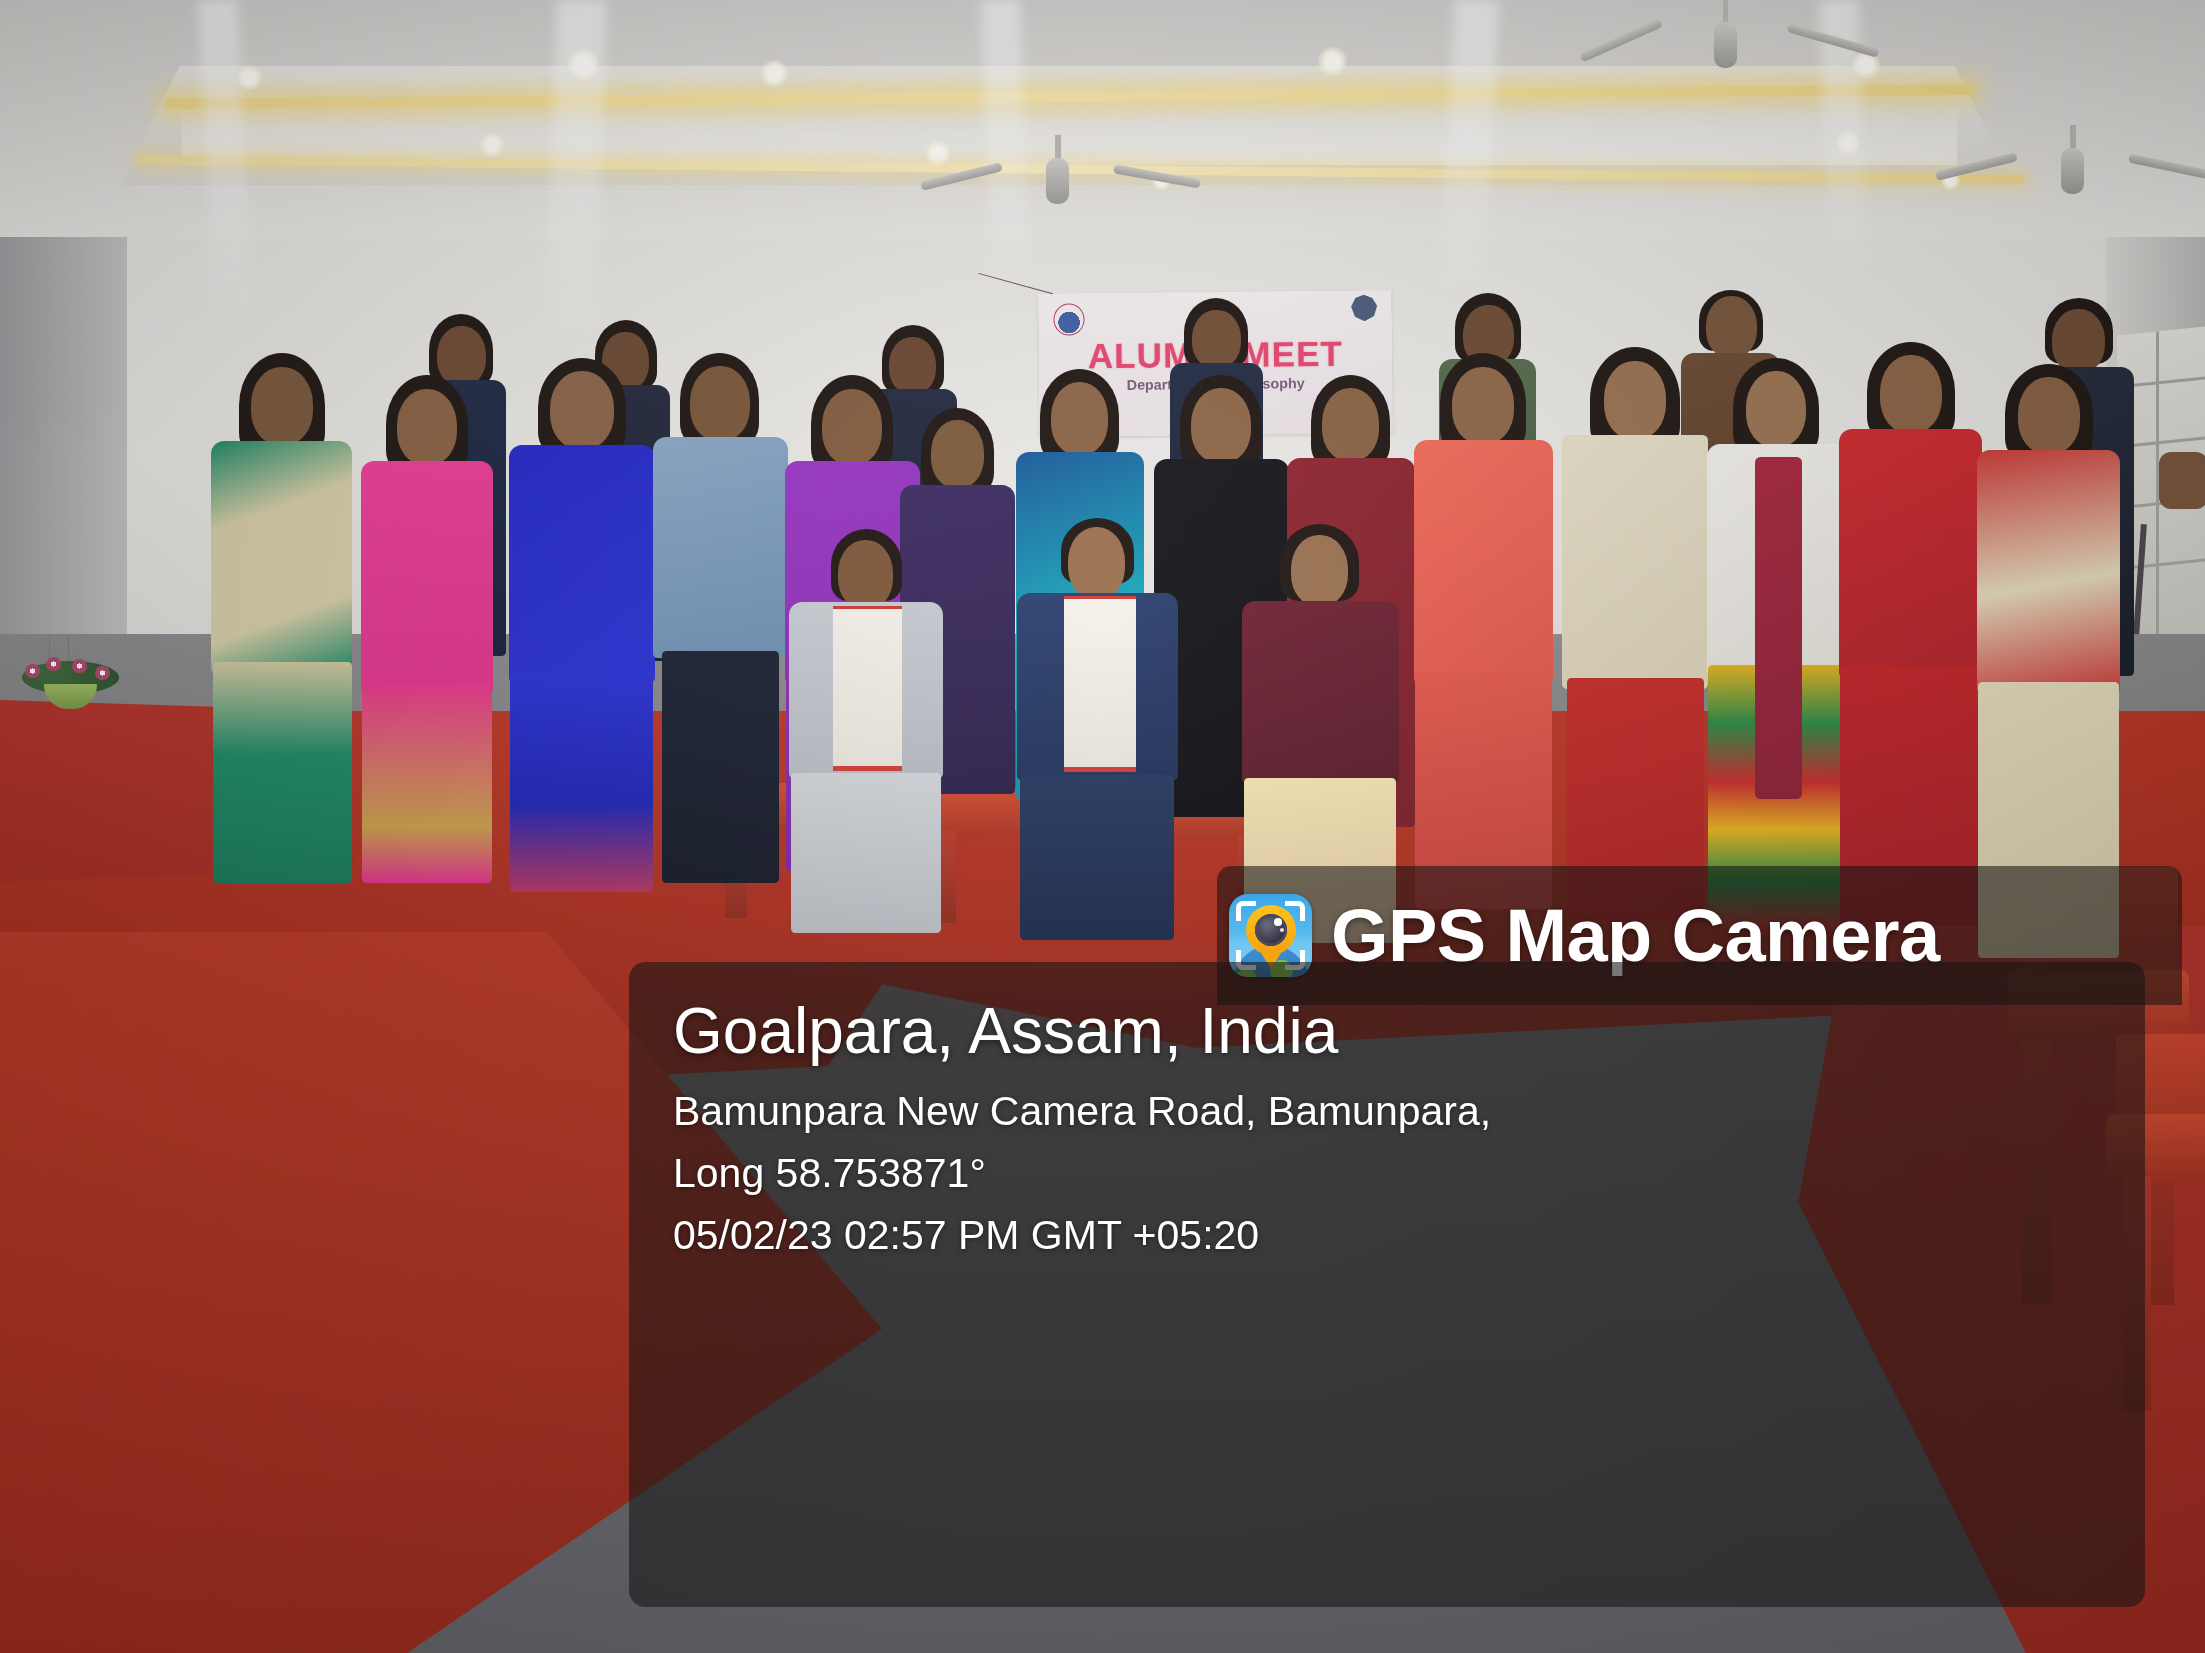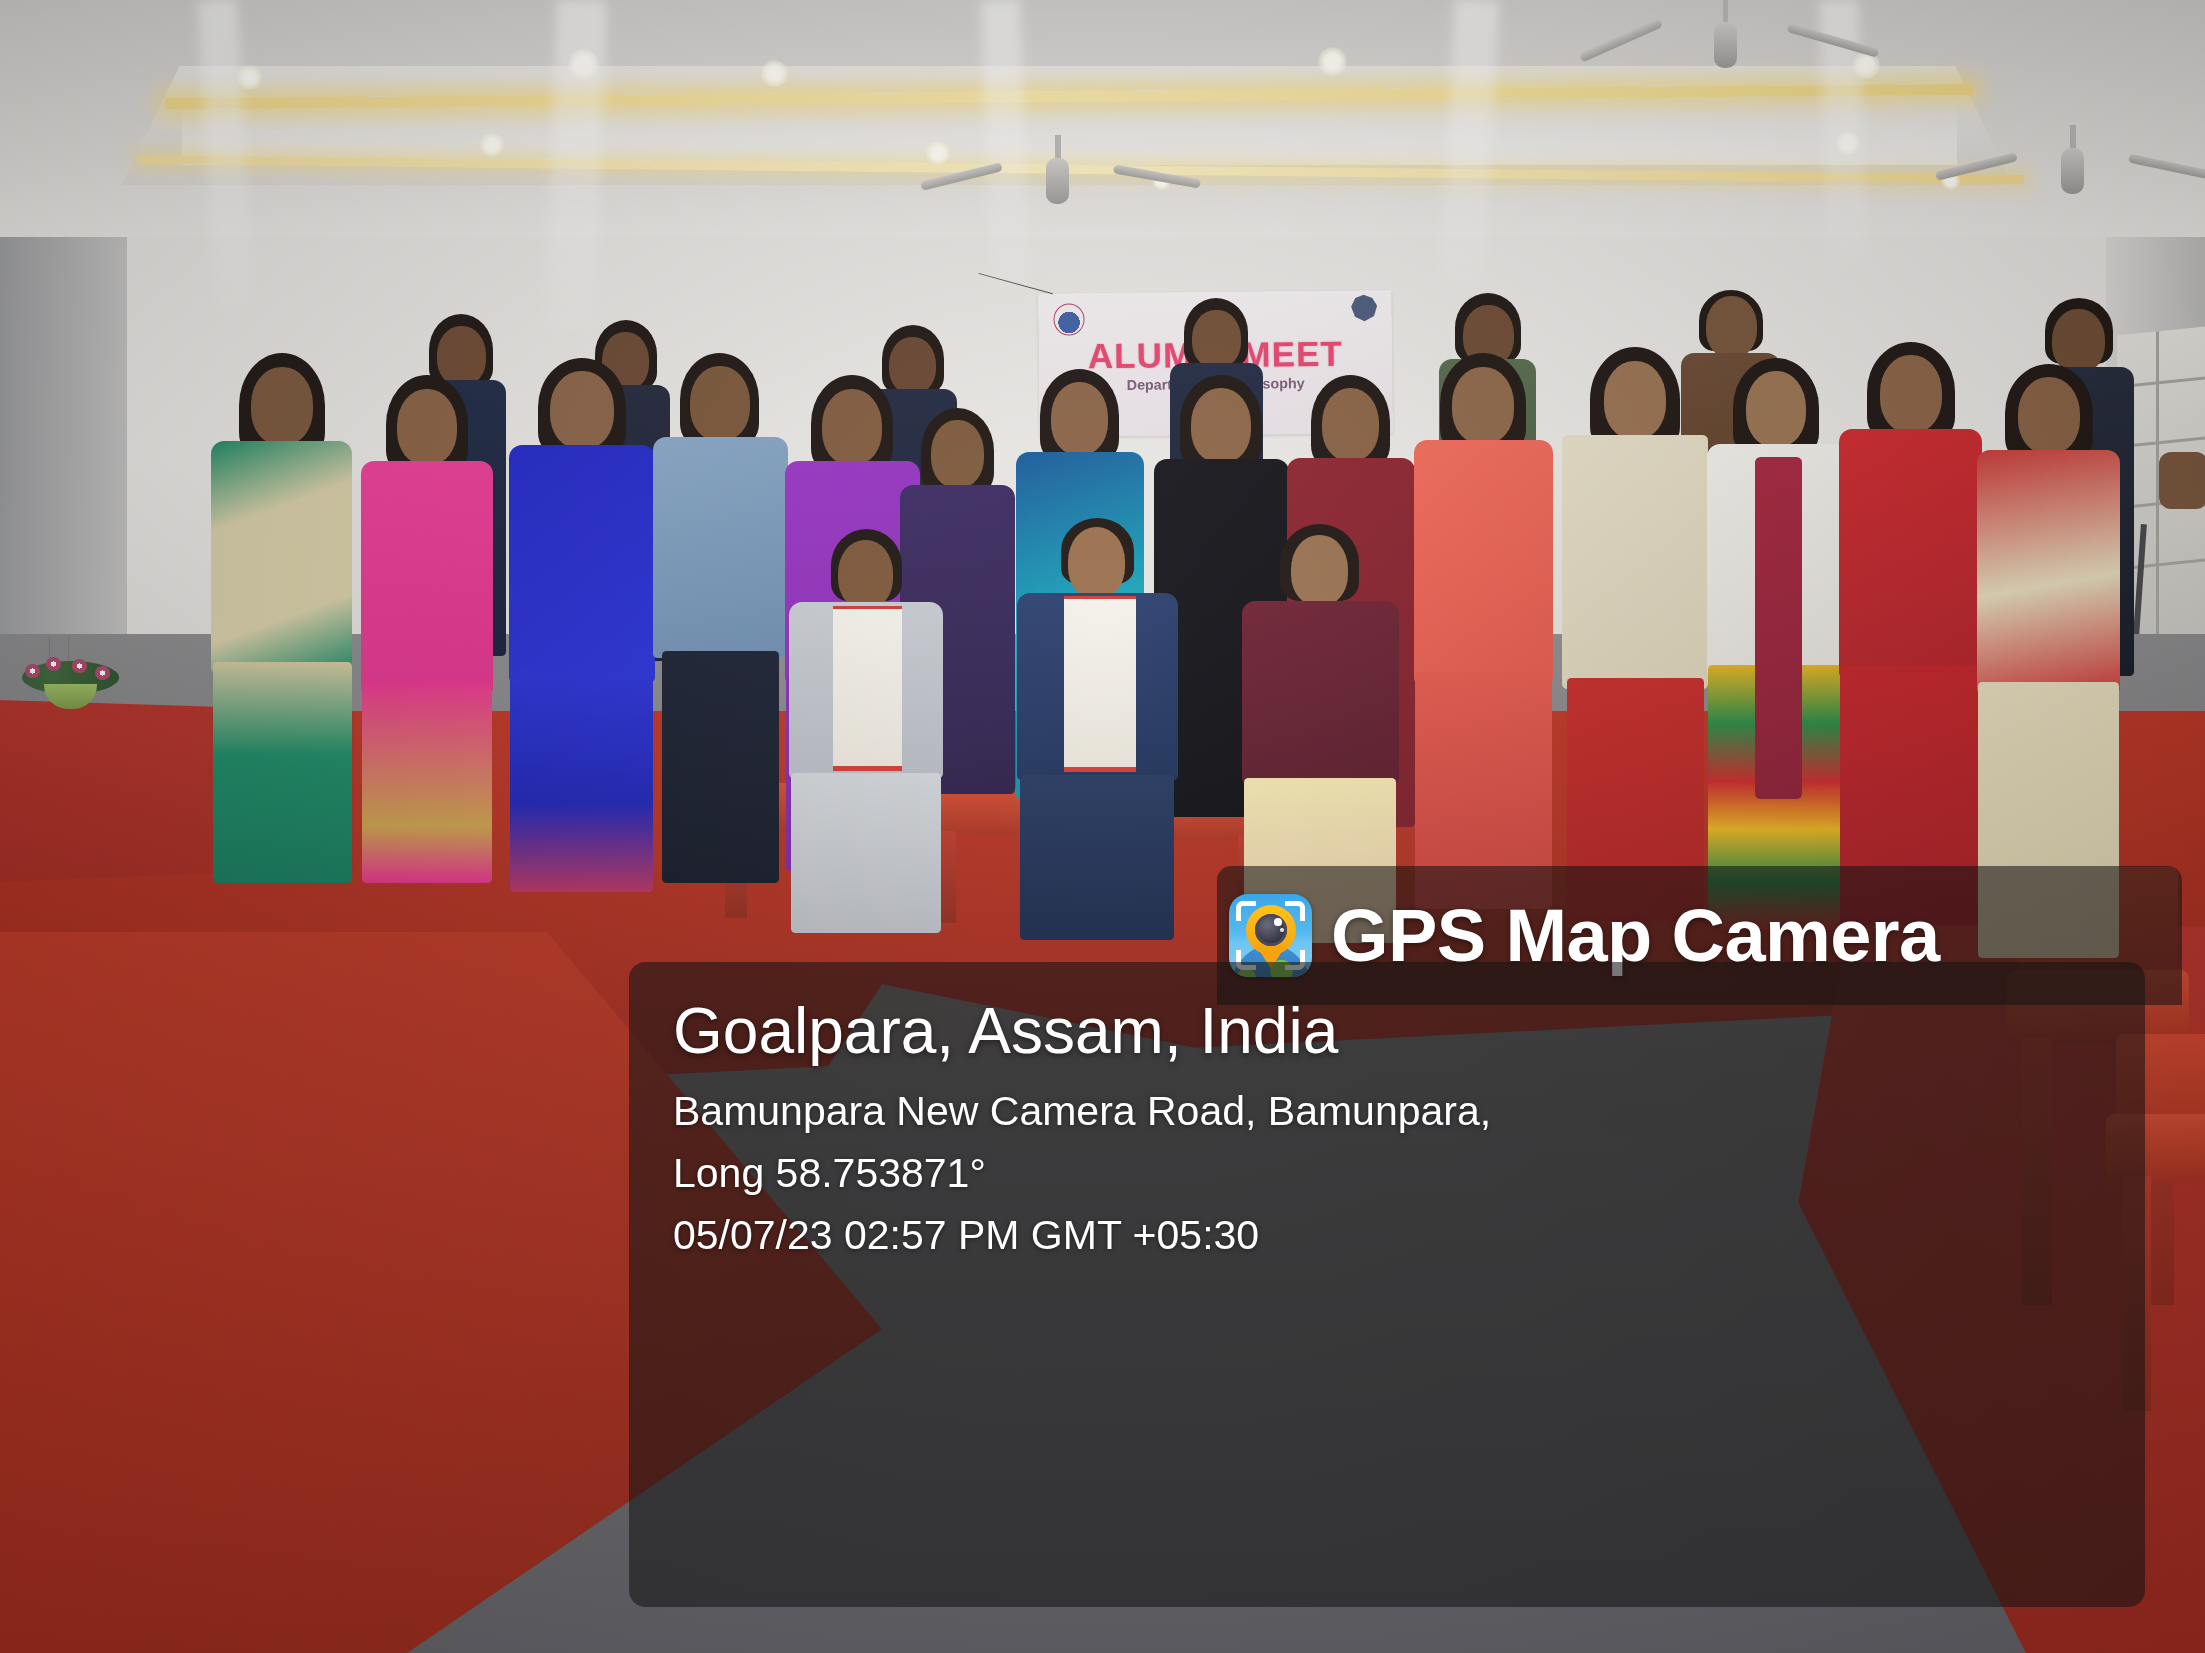--- a/index.html
+++ b/index.html
@@ -559,18 +559,18 @@
       <div class="br bl"></div>
       <div class="br br2"></div>
     </div>
     <div class="gps-app-title">GPS Map Camera</div>
   </div>
 
   <div class="gps-info">
     <div class="gps-place">Goalpara, Assam, India</div>
     <div class="gps-line">Bamunpara New Camera Road, Bamunpara,</div>
     <div class="gps-line">Long 58.753871°</div>
-    <div class="gps-line">05/07/23 02:57 PM GMT +05:30</div>
+    <div class="gps-line">05/02/23 02:57 PM GMT +05:20</div>
   </div>
 
 
 </div>
 
 
 </body></html>

